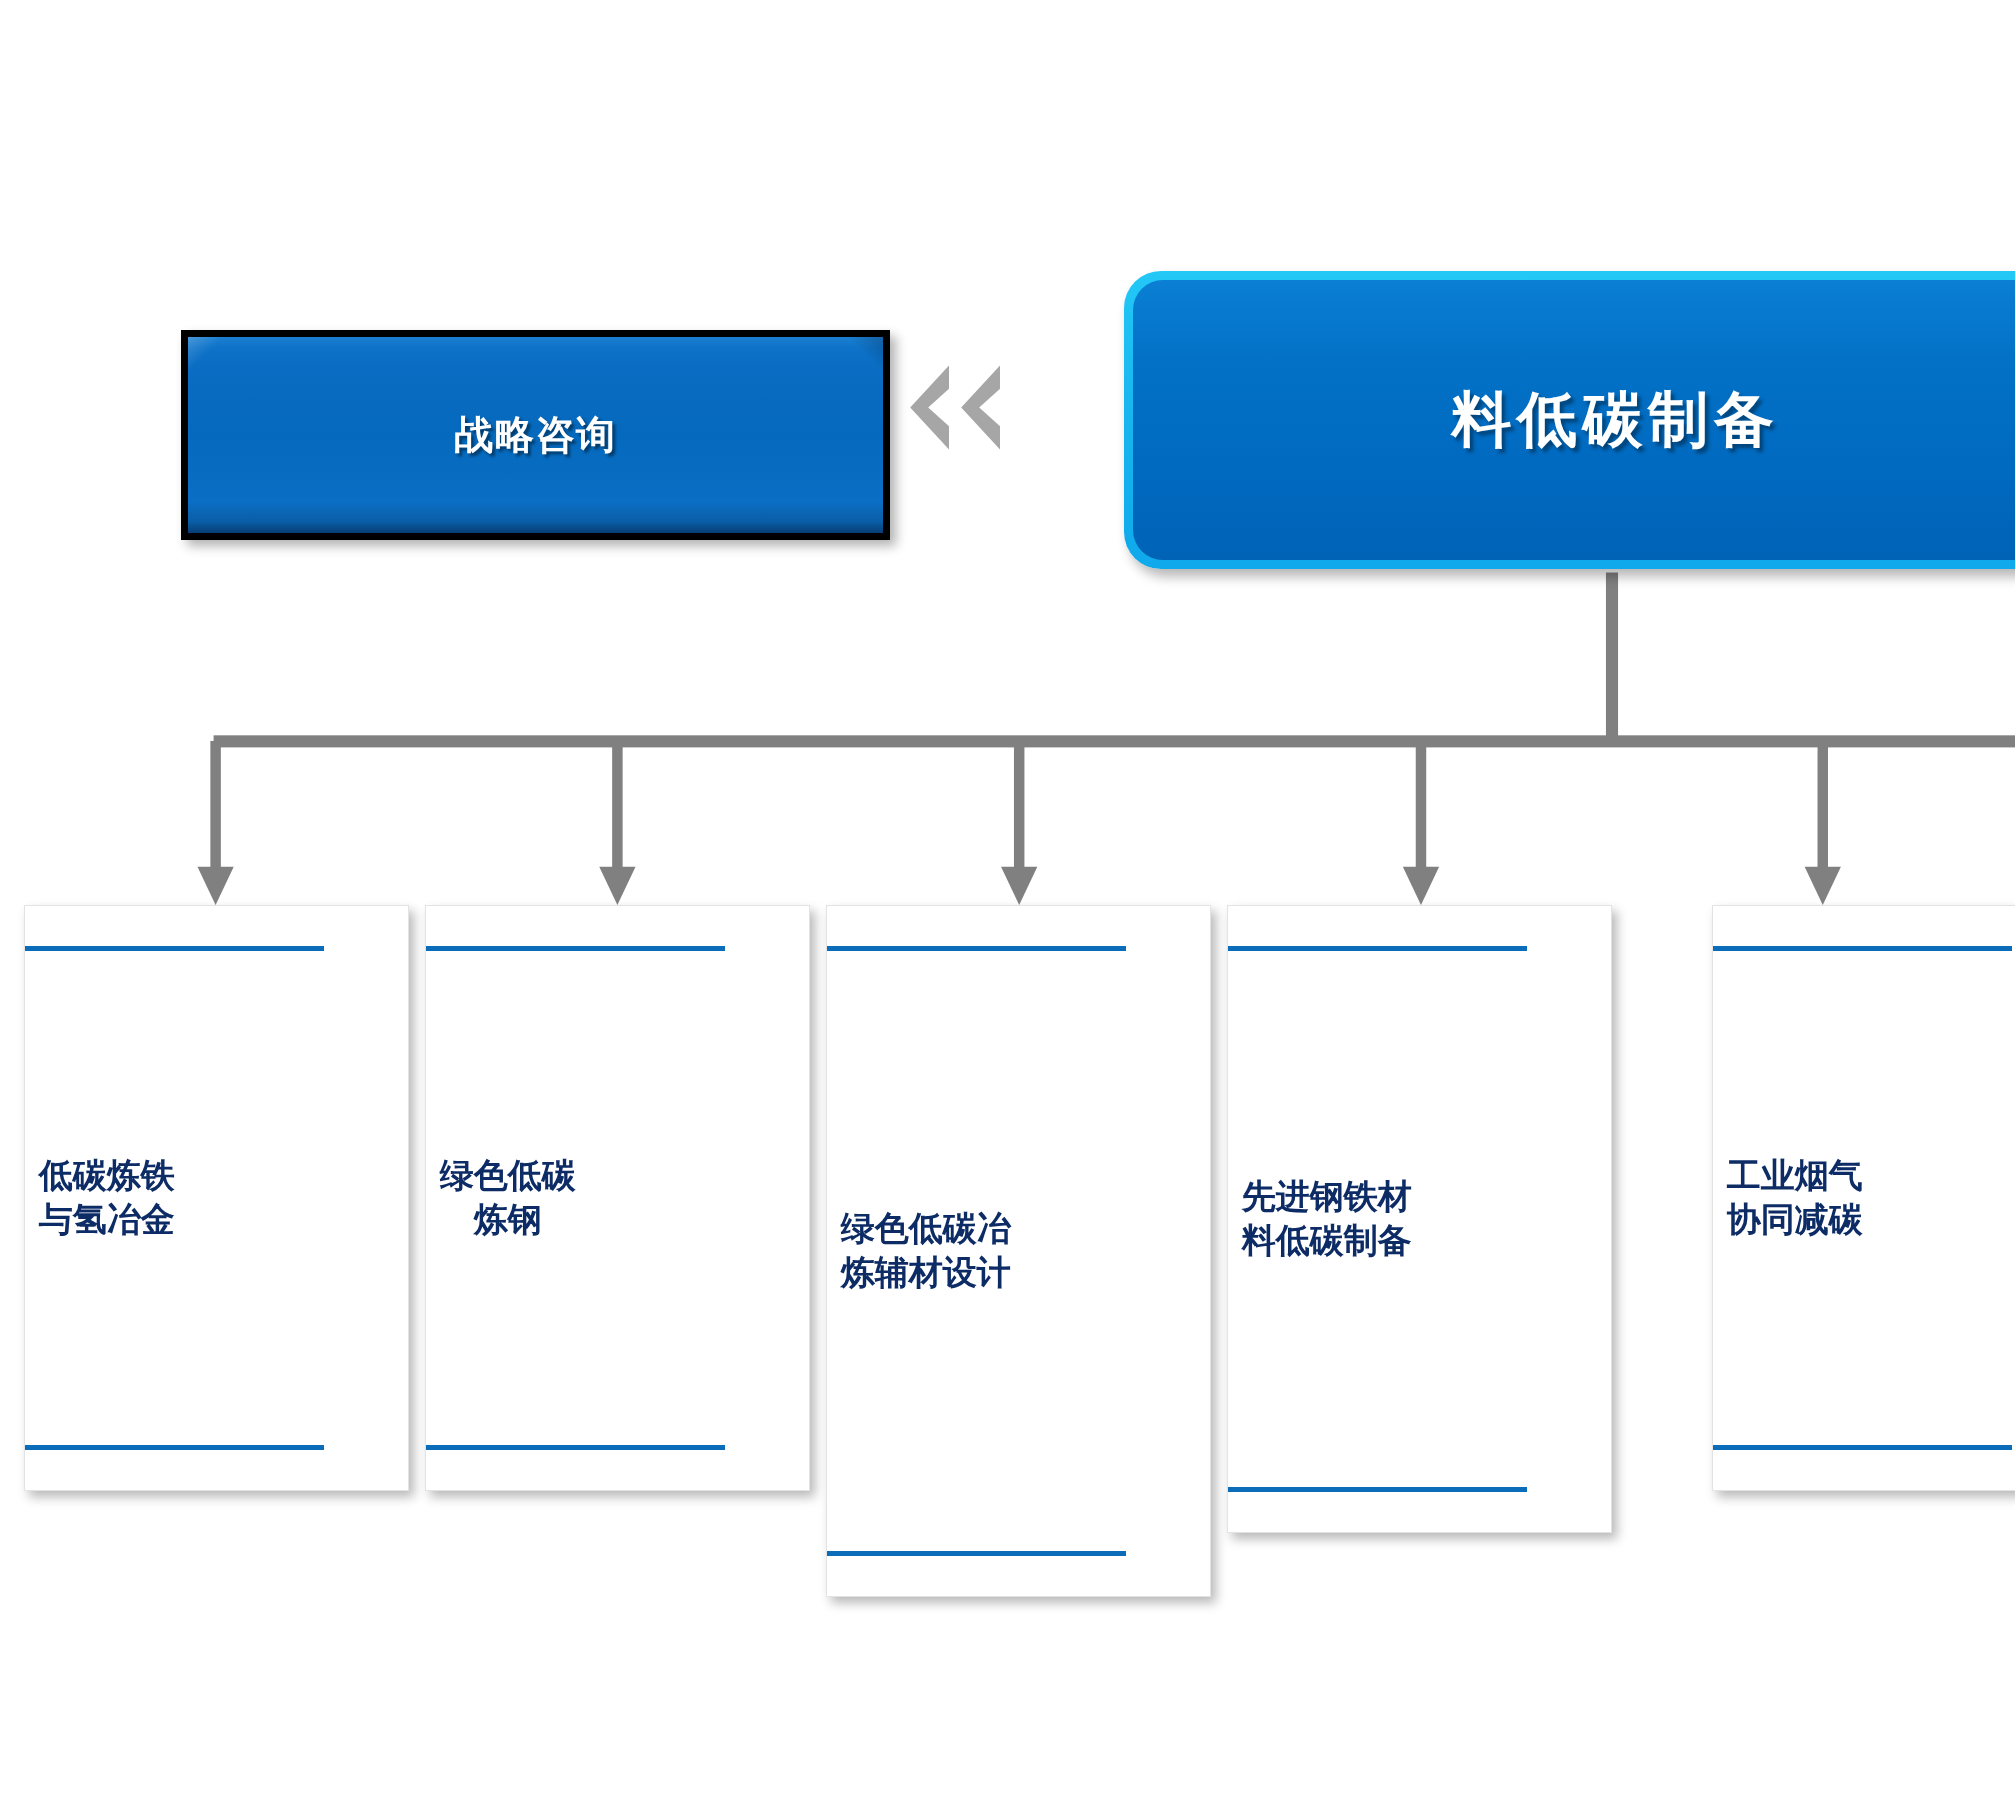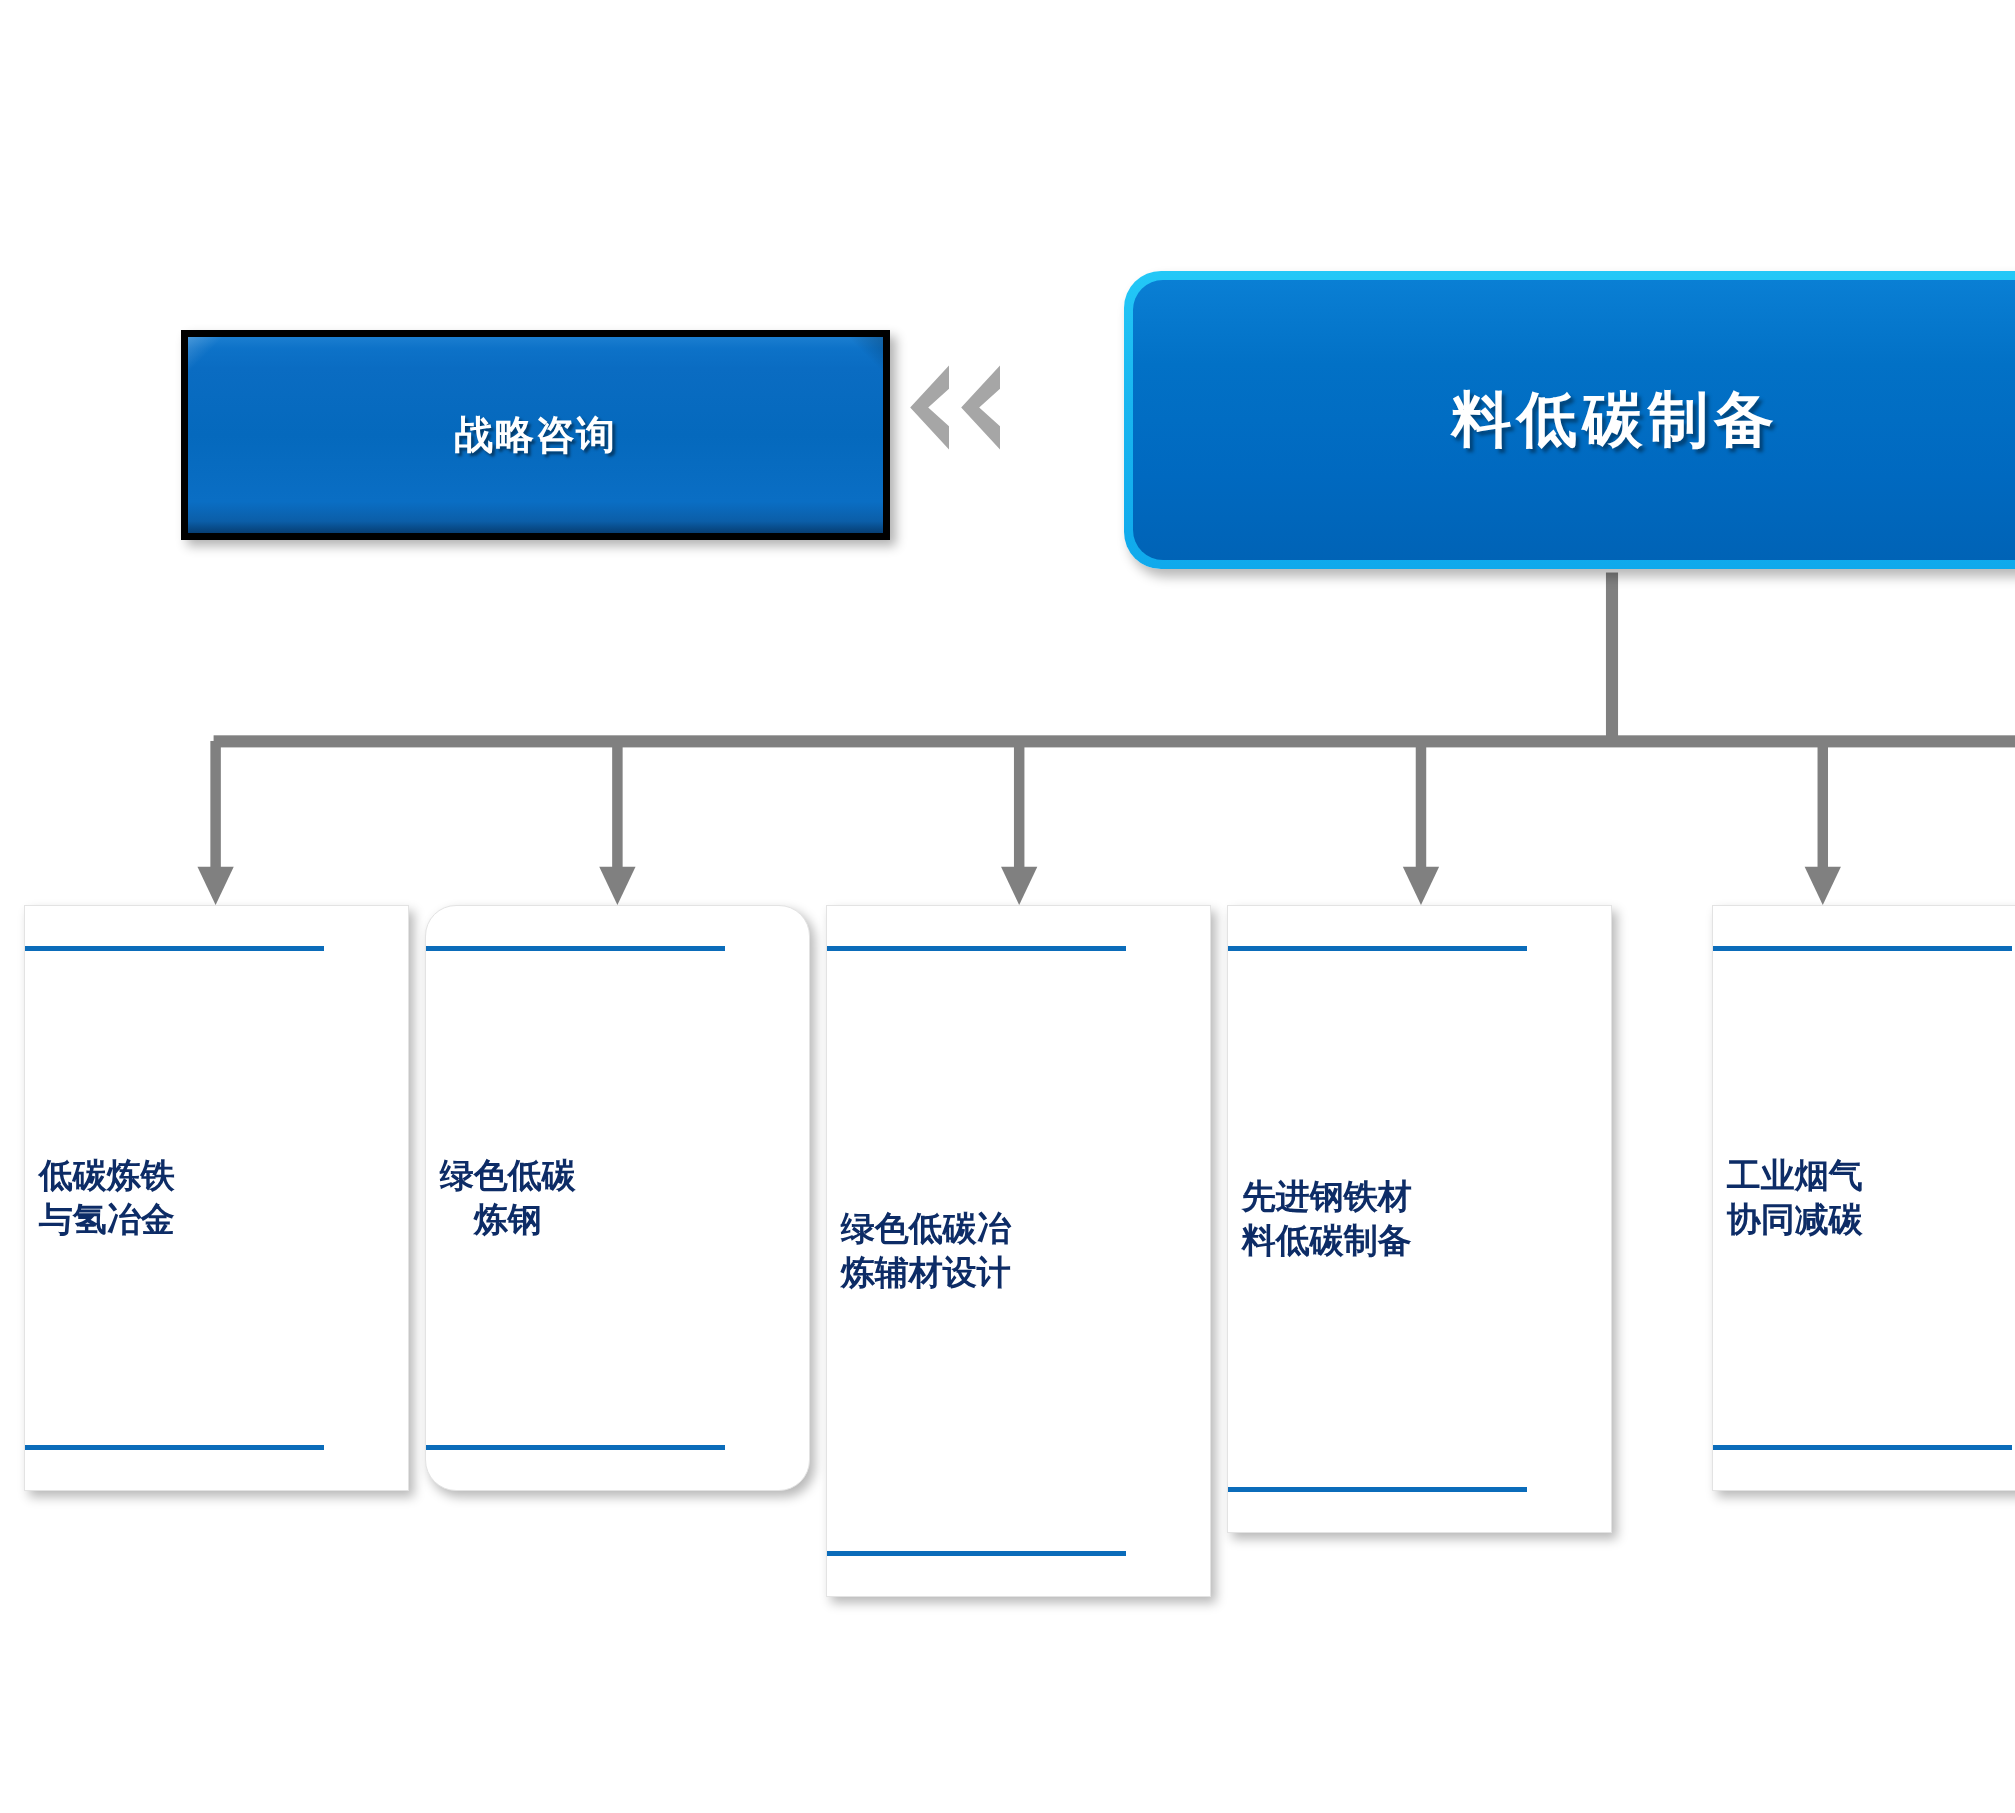--- a/index.html
+++ b/index.html
@@ -208,21 +208,21 @@
 
   <div class="card" style="left:24px; top:905px; width:385px; height:586px;">
     <div class="rule top"></div>
     <div class="spacer"></div>
     <div class="card-title">低碳炼铁
 与氢冶金</div>
     <div class="spacer"></div>
     <div class="rule bottom"></div>
   </div>
 
-  <div class="card" style="left:425px; top:905px; width:385px; height:586px;border-radius:31px;">
+  <div class="card" style="left:425px; top:905px; width:385px; height:586px;">
     <div class="rule top"></div>
     <div class="spacer"></div>
     <div class="card-title">绿色低碳
 炼钢</div>
     <div class="spacer"></div>
     <div class="rule bottom"></div>
   </div>
 
   <div class="card" style="left:826px; top:905px; width:385px; height:692px;">
     <div class="rule top"></div>

